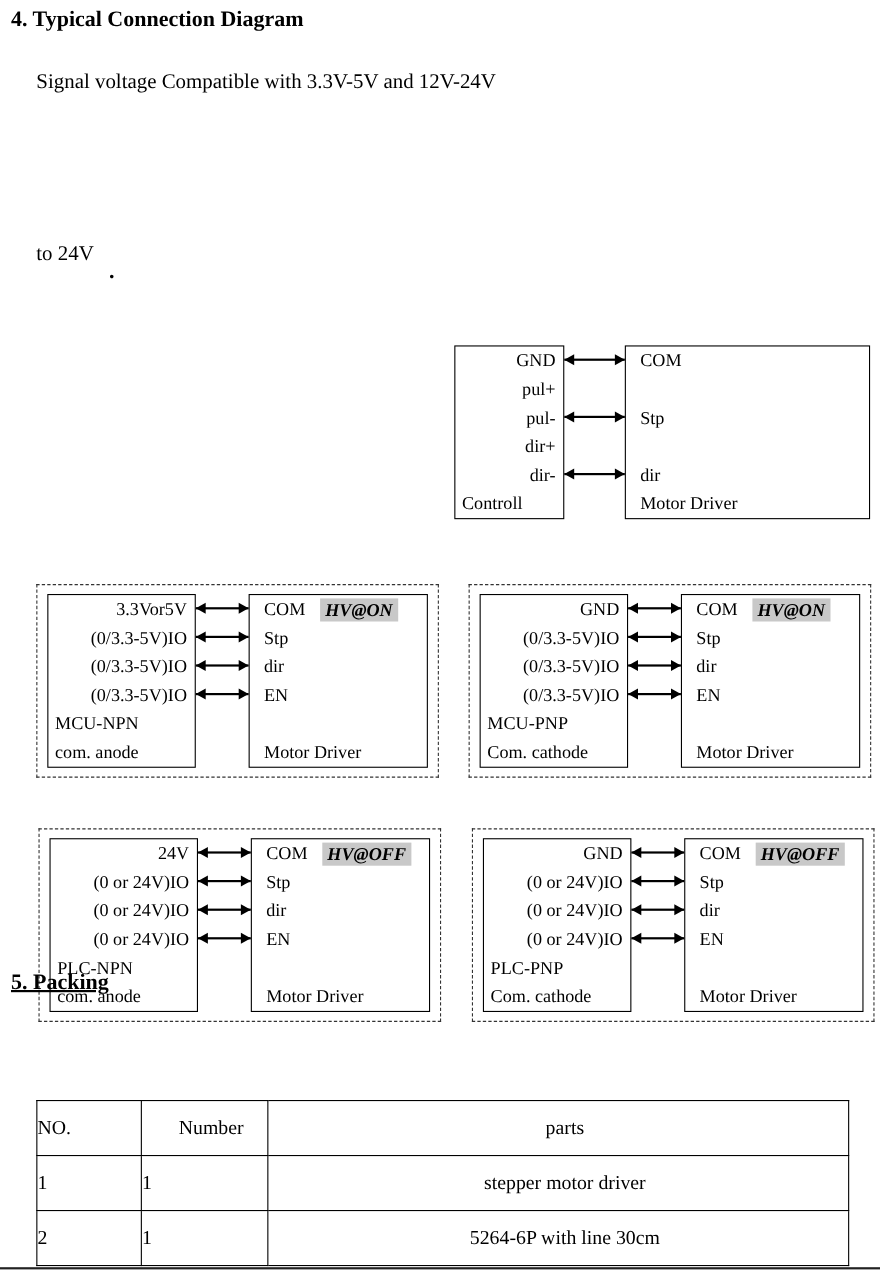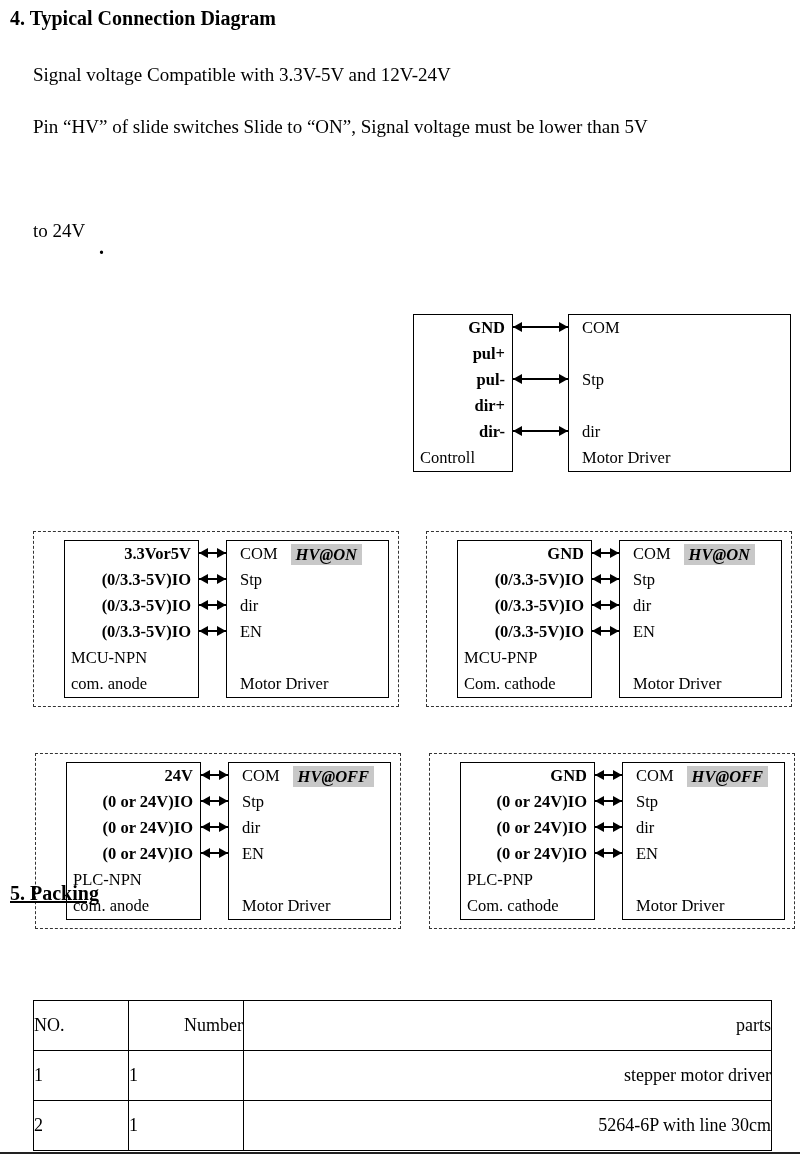--- a/index.html
+++ b/index.html
@@ -9,68 +9,67 @@
   .sec-title{position:absolute;left:10px;font-size:20px;font-weight:700;white-space:nowrap;}
   .t4{top:7px;}
   .t5{top:882px;text-decoration:underline;}
 
   .para{position:absolute;left:33px;font-size:19px;white-space:nowrap;}
   .p1{top:64px;}.p2{top:116px;}.p3a{top:168px;}.p3b{top:220px;}
   .dot{position:absolute;left:99px;top:236px;font-size:20px;font-weight:700;}
 
   .box{border:1px solid #000;background:#fff;}
   .row{height:26px;line-height:26px;font-size:16.5px;white-space:nowrap;}
-  .pr{text-align:right;padding-right:7px;font-weight:bold;}
+  .pr{text-align:right;padding-right:7px;}
   .pl{padding-left:13px;}
   .cap{padding-left:6px;}
 
   .gap{display:flex;flex-direction:column;}
   .gap .row{display:flex;align-items:center;padding:0;}
   .arrow{position:relative;height:2px;background:#000;width:100%;}
   .arrow::before,.arrow::after{content:"";position:absolute;top:-4px;width:0;height:0;
       border-top:5px solid transparent;border-bottom:5px solid transparent;}
   .arrow::before{left:0;border-right:9px solid #000;}
   .arrow::after{right:0;border-left:9px solid #000;}
 
   .ctrl{position:absolute;left:413px;top:314px;display:flex;}
   .ctrl .lbox{width:98px;}
   .ctrl .gap{width:55px;}
   .ctrl .rbox{width:221px;}
 
   .dgm{position:absolute;display:flex;border:1px dashed #333;padding:8px 9px;width:366px;box-sizing:border-box;}
-  .dgm .lbox{width:133px;margin-left:21px;}
+  .dgm .lbox{width:133px;}
   .dgm .gap{flex:1;}
   .dgm .rbox{width:161px;}
   .d1{left:33px;top:531px;}
   .d2{left:426px;top:531px;}
   .d3{left:35px;top:753px;}
   .d4{left:429px;top:753px;}
 
   .com{display:flex;align-items:center;padding-left:13px;gap:13px;}
   .hv{display:inline-block;background:#c8c8c8;font-weight:700;padding:0 5px;line-height:21px;font-size:16.5px;font-style:italic;}
 
   .packing{position:absolute;left:33px;top:1000px;border-collapse:collapse;font-size:18px;table-layout:fixed;}
   .packing col.c1{width:95px;}
   .packing col.c2{width:115px;}
   .packing col.c3{width:528px;}
   .packing td{border:1px solid #000;height:49px;padding:0;}
   .packing .cc{text-align:left;}
-  .packing .cl{text-align:right;padding-left:12px;}
+  .packing .cl{text-align:center;padding-left:12px;}
 
   .bottom-edge{position:absolute;left:0;top:1152px;width:800px;height:2px;background:#222;}
 </style>
 </head>
 <body>
 
 <div class="page">
 
   <div class="sec-title t4">4. Typical Connection Diagram</div>
 
   <div class="para p1">Signal voltage Compatible with 3.3V-5V and 12V-24V</div>
-  <div class="para p2">Pin “HV” of slide switches Slide to “ON”, Signal voltage must be lower than 5V</div>
   <div class="para p3b">to 24V</div>
   <div class="dot">.</div>
 
   <div class="ctrl">
     <div class="box lbox">
       <div class="row pr">GND</div>
       <div class="row pr">pul+</div>
       <div class="row pr">pul-</div>
       <div class="row pr">dir+</div>
       <div class="row pr">dir-</div>

